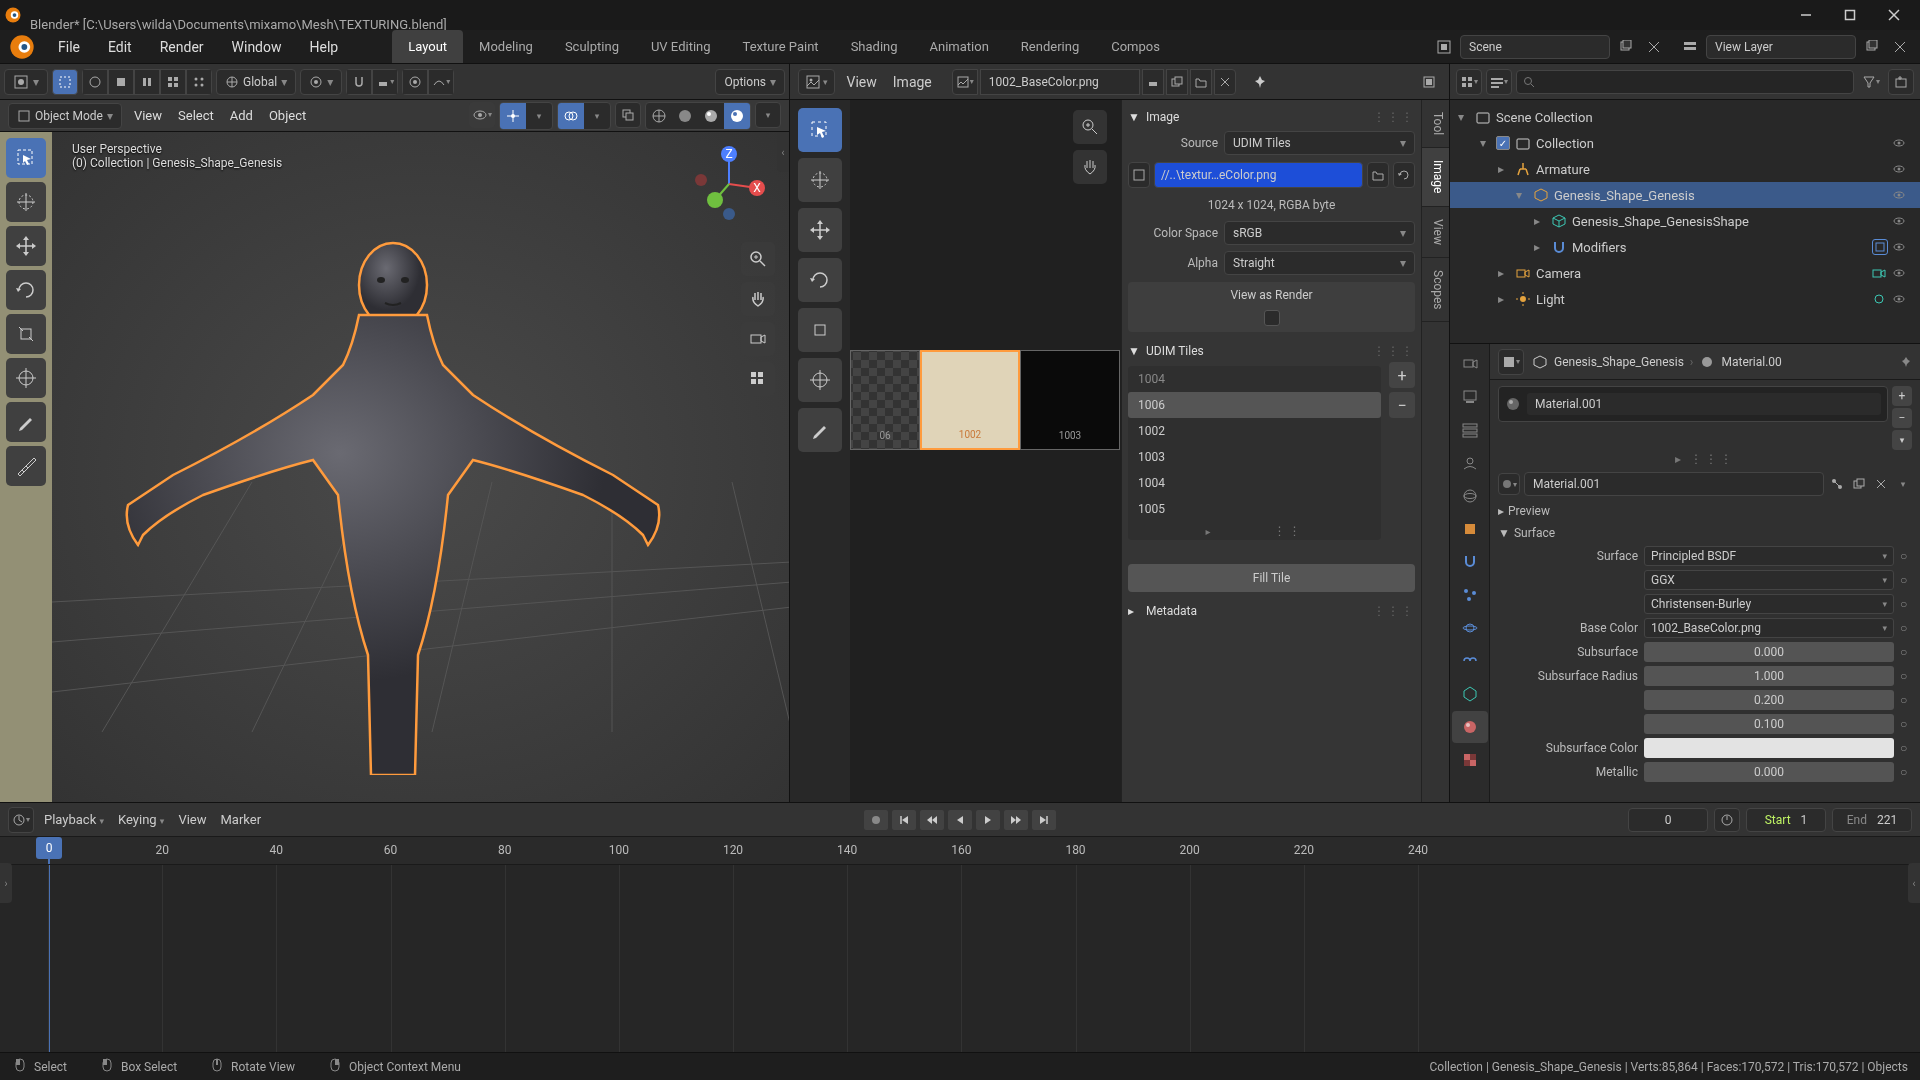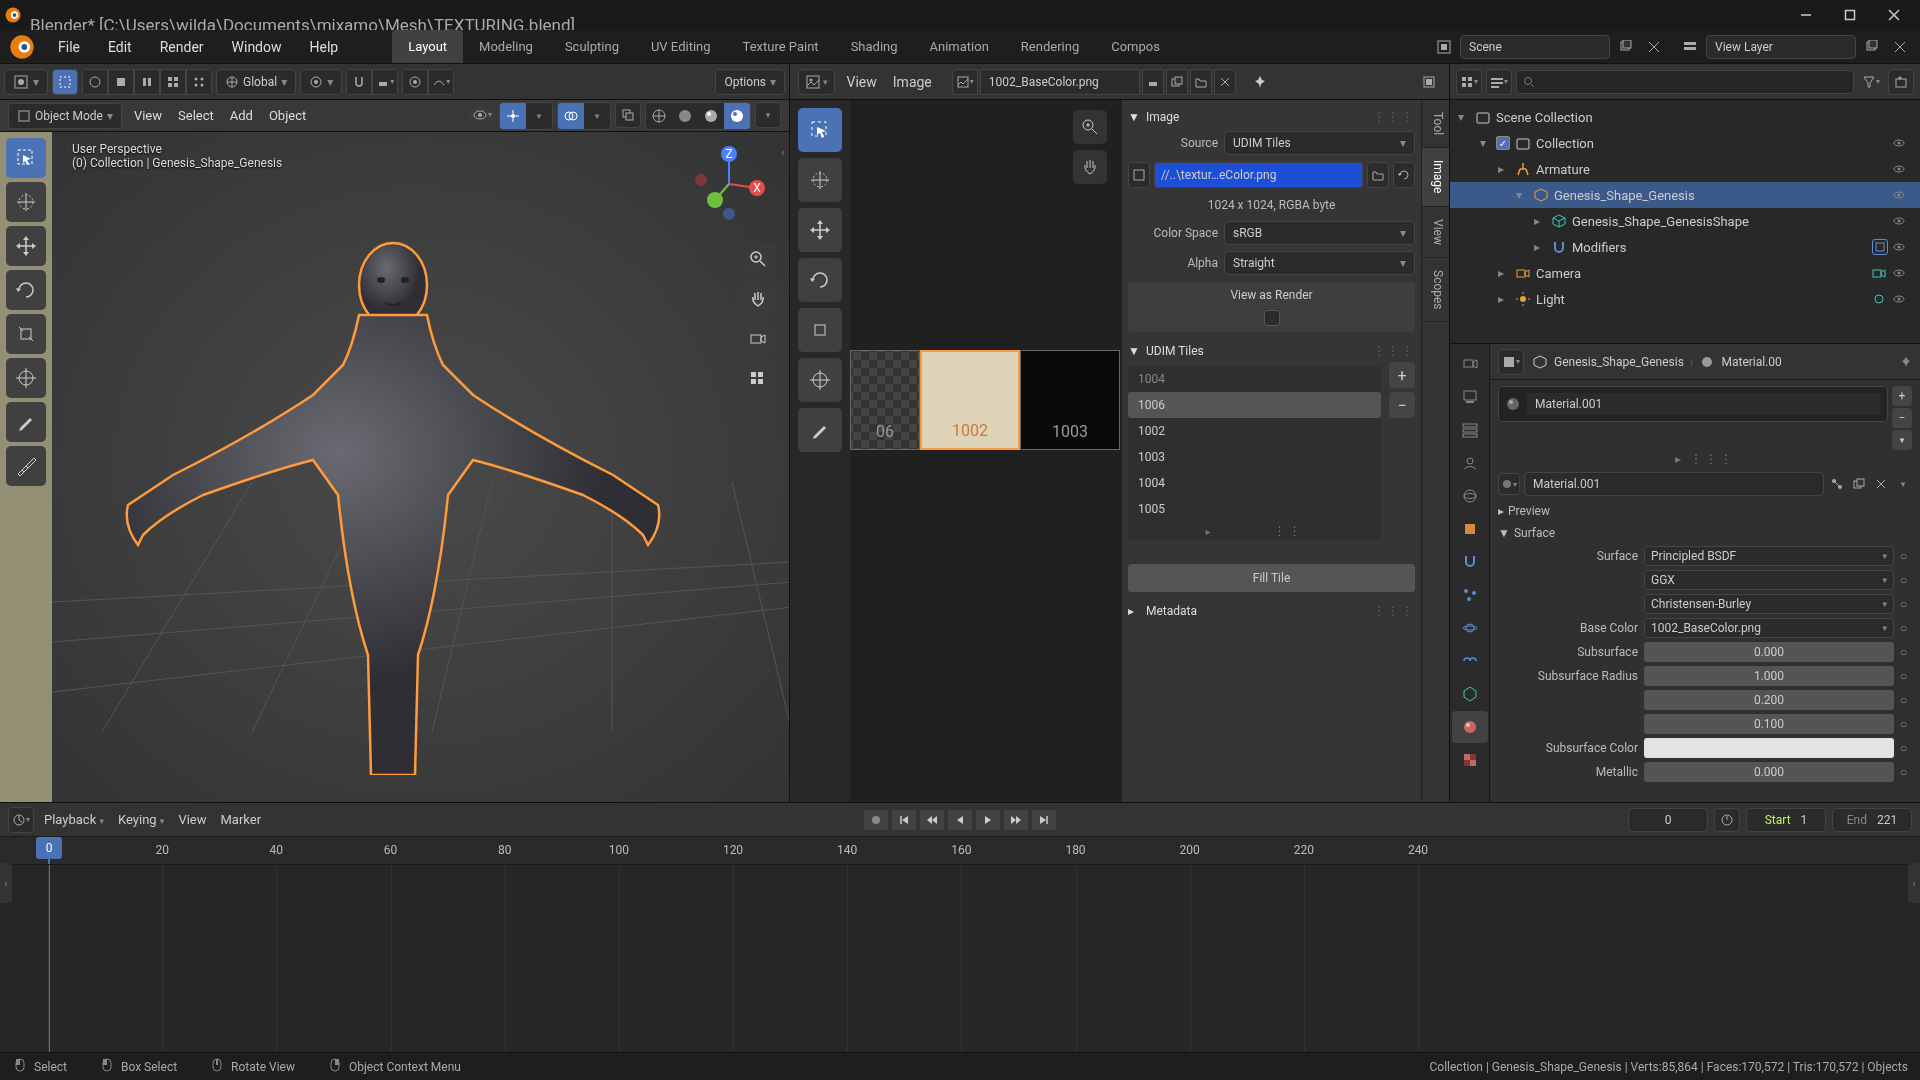--- a/index.html
+++ b/index.html
@@ -2,21 +2,21 @@
 <html><head>
 <meta charset="utf-8">
 <style>
 * { margin:0; padding:0; box-sizing:border-box; font-family:-apple-system,BlinkMacSystemFont,"Segoe UI",Roboto,sans-serif; font-size:12px; user-select:none; }
 body { background:#2b2b2b; color:#ccc; width:1920px; height:1080px; overflow:hidden; display:flex; flex-direction:column; }
 svg { display:block; }
 
 
 .titlebar { height:30px; background:#1a1a1a; display:flex; align-items:center; padding:0 4px; color:#aaa; }
 .titlebar .app-icon { width:18px; height:18px; margin-right:8px; }
-.titlebar .title { flex:1; font-size:17px;margin-top:19px; }
+.titlebar .title { flex:1; font-size:13px;margin-top:19px; }
 .titlebar .winbtn { width:44px; height:30px; display:flex; align-items:center; justify-content:center; color:#bbb; }
 
 
 .topmenu { height:34px; background:#1e1e1e; display:flex; align-items:center; border-bottom:1px solid #111; }
 .topmenu .blender-logo { width:28px; height:28px; margin:0 8px; }
 .topmenu .menu-item { padding:0 14px; height:100%; display:flex; align-items:center; color:#ddd; font-size:14px; }
 .topmenu .tabs { display:flex; height:100%; margin-left:40px; }
 .topmenu .tab { padding:0 16px; display:flex; align-items:center; color:#aaa; border-radius:4px 4px 0 0; font-size:13px; }
 .topmenu .tab.active { background:#404040; color:#fff; }
 .topmenu .right { margin-left:auto; display:flex; align-items:center; gap:4px; padding-right:8px; }
@@ -55,21 +55,21 @@
 .image-panel { width:660px; display:flex; flex-direction:column; border-right:1px solid #111; }
 .img-header { height:36px; background:#333; display:flex; align-items:center; padding:0 8px; gap:12px; border-bottom:1px solid #111; }
 .img-header .menu { font-size:14px; }
 .img-header .filename-box { background:#2b2b2b; border:1px solid #444; border-radius:4px; height:26px; display:flex; align-items:center; padding:0 8px; flex:0 0 auto; min-width:160px; }
 .img-header .right-icons { margin-left:auto; display:flex; gap:2px; }
 .img-body { flex:1; display:flex; background:#282828; }
 .img-toolbar { width:60px; padding:8px; display:flex; flex-direction:column; gap:6px; }
 .img-tool { width:44px; height:44px; border-radius:5px; background:#404040; display:flex; align-items:center; justify-content:center; }
 .img-tool.active { background:#4a72b5; }
 .img-canvas { flex:1; position:relative; background:#202020; }
-.tile-label { position:absolute; bottom:8px; left:50%; transform:translateX(-50%); color:#999; font-size:16px;text-align:right; }
+.tile-label { position:absolute; bottom:8px; left:50%; transform:translateX(-50%); color:#999; font-size:10px;text-align:right; }
 
 .img-sidebar { width:300px; background:#353535; border-left:1px solid #222; padding:6px; overflow-y:auto; }
 .img-sidebar .panel-header { display:flex; align-items:center; gap:6px; padding:4px 0; color:#ddd; font-size:14px; }
 .img-sidebar .panel-header .arrow { width:12px; }
 .img-sidebar .grip { margin-left:auto; color:#666; letter-spacing:2px; }
 .img-sidebar .row { display:flex; align-items:center; gap:6px; padding:3px 0; }
 .img-sidebar .row .label { flex:0 0 90px; text-align:right; color:#bbb; font-size:12px; }
 .img-sidebar .row .field { flex:1; background:#2b2b2b; border:1px solid #444; border-radius:4px; height:24px; display:flex; align-items:center; padding:0 8px; }
 .img-sidebar .info-text { text-align:center; padding:6px; color:#bbb; }
 .img-sidebar .path-row { display:flex; gap:4px; align-items:center; }

